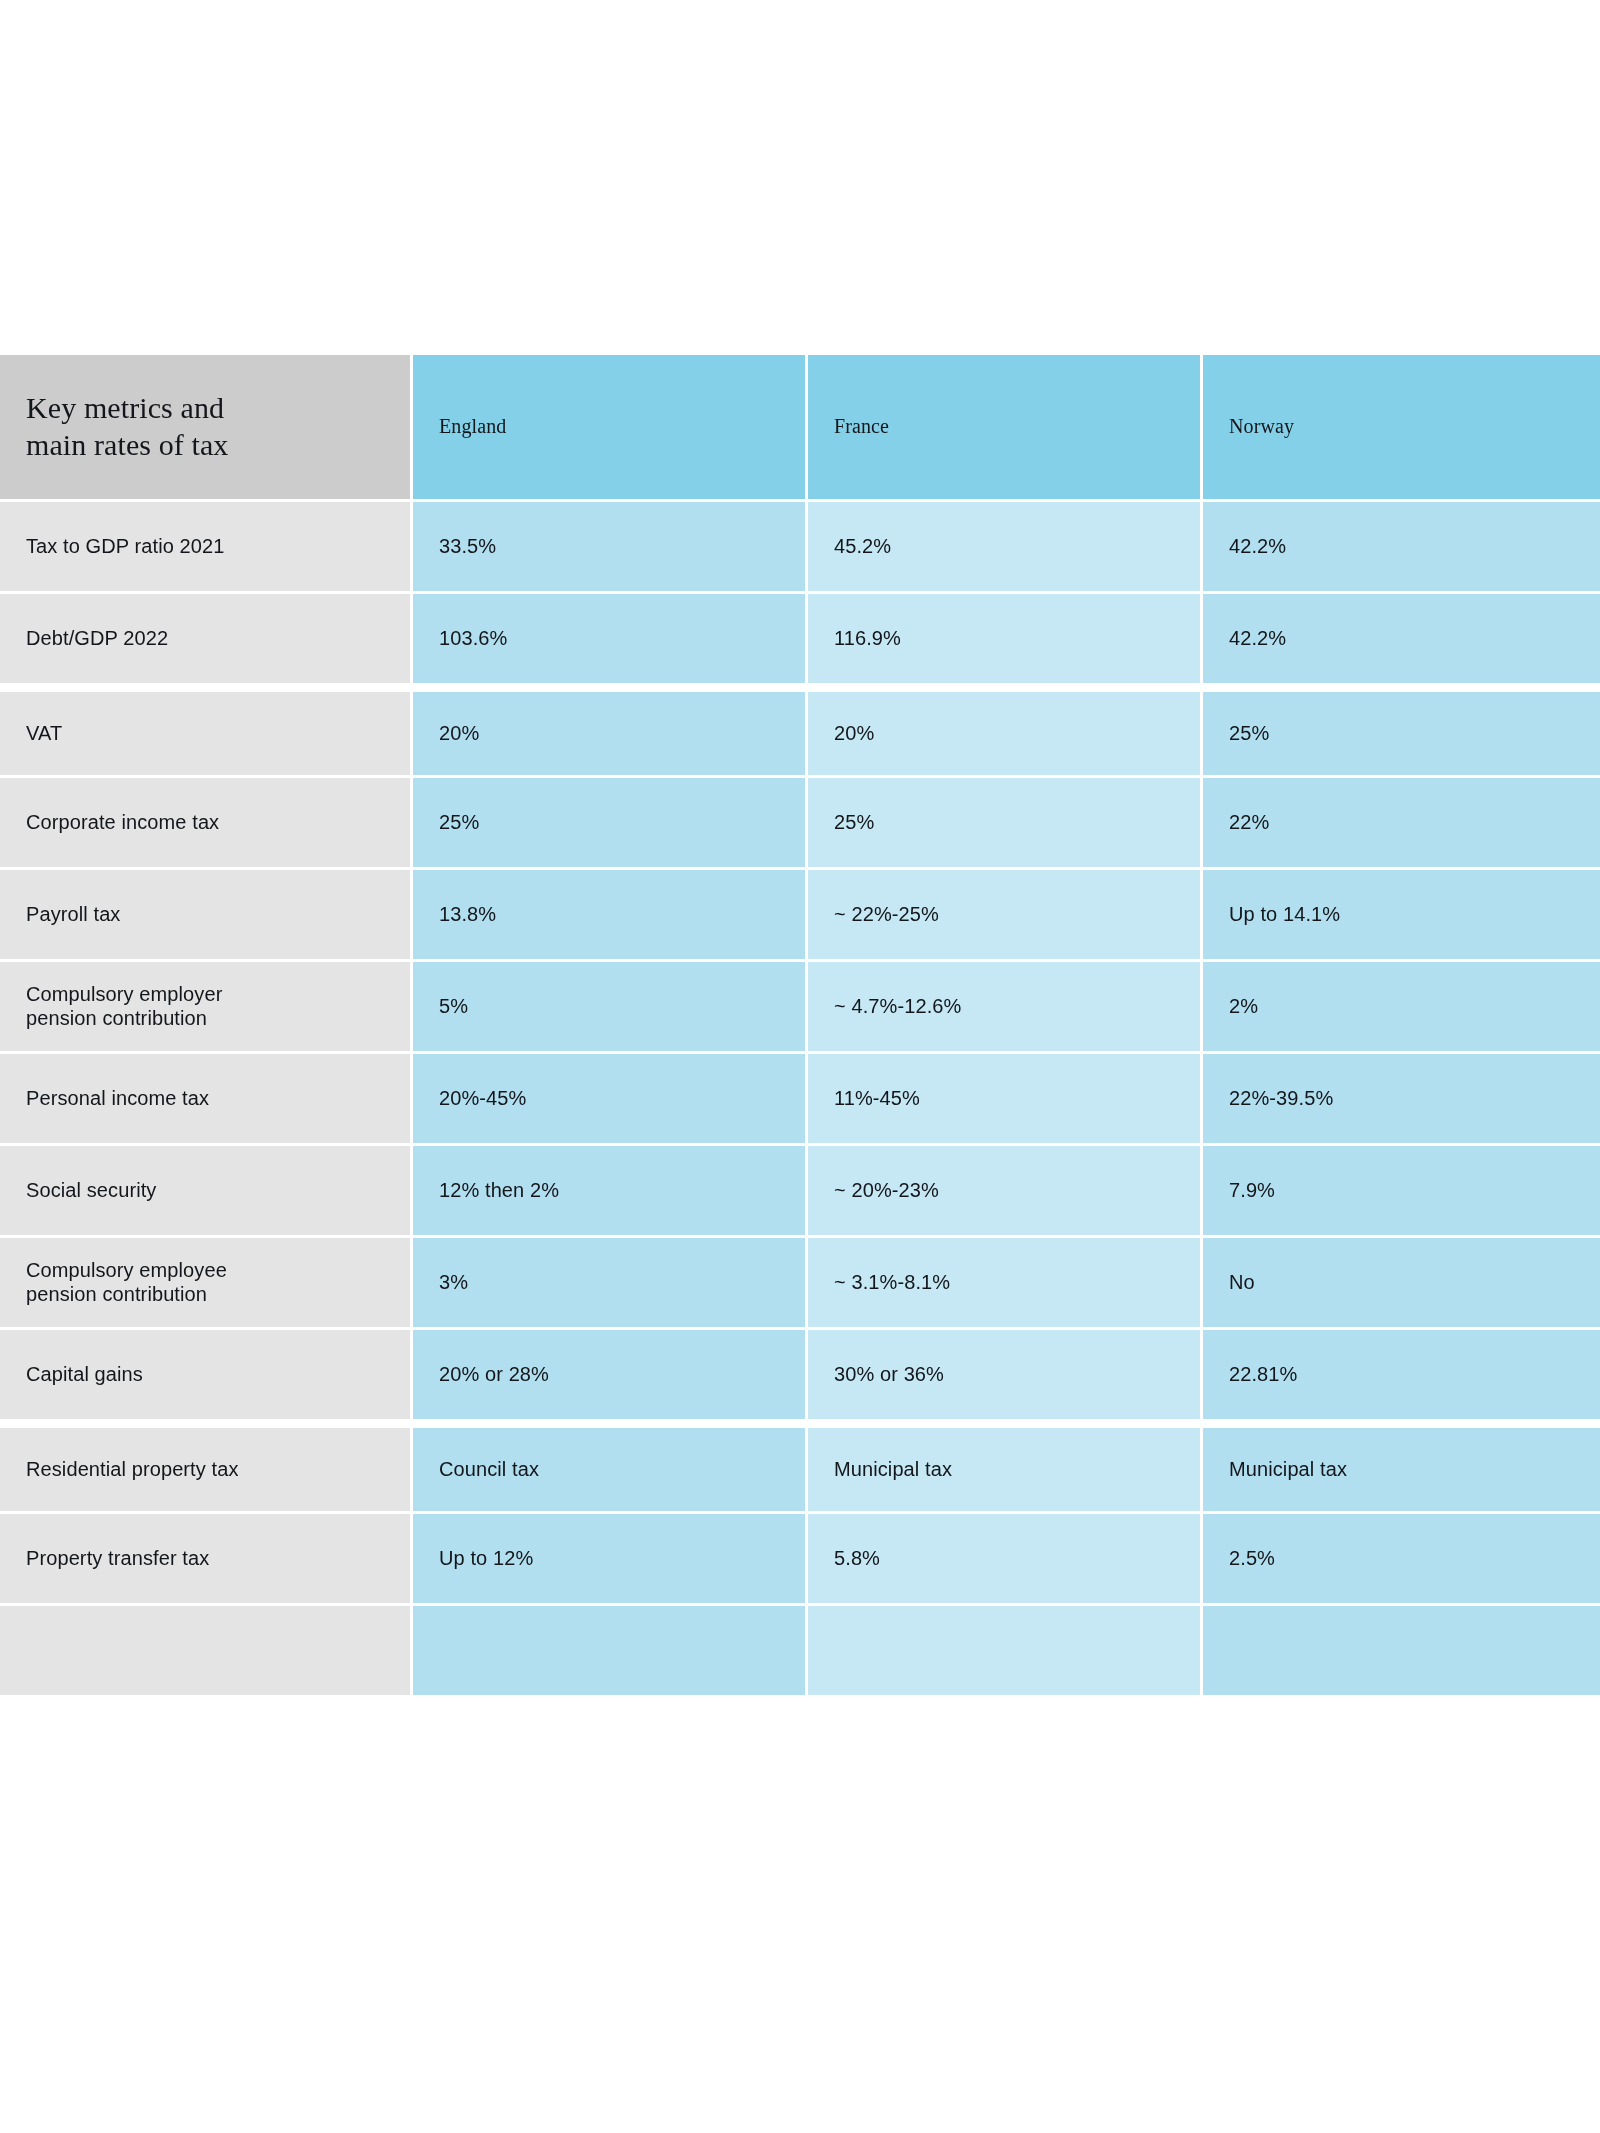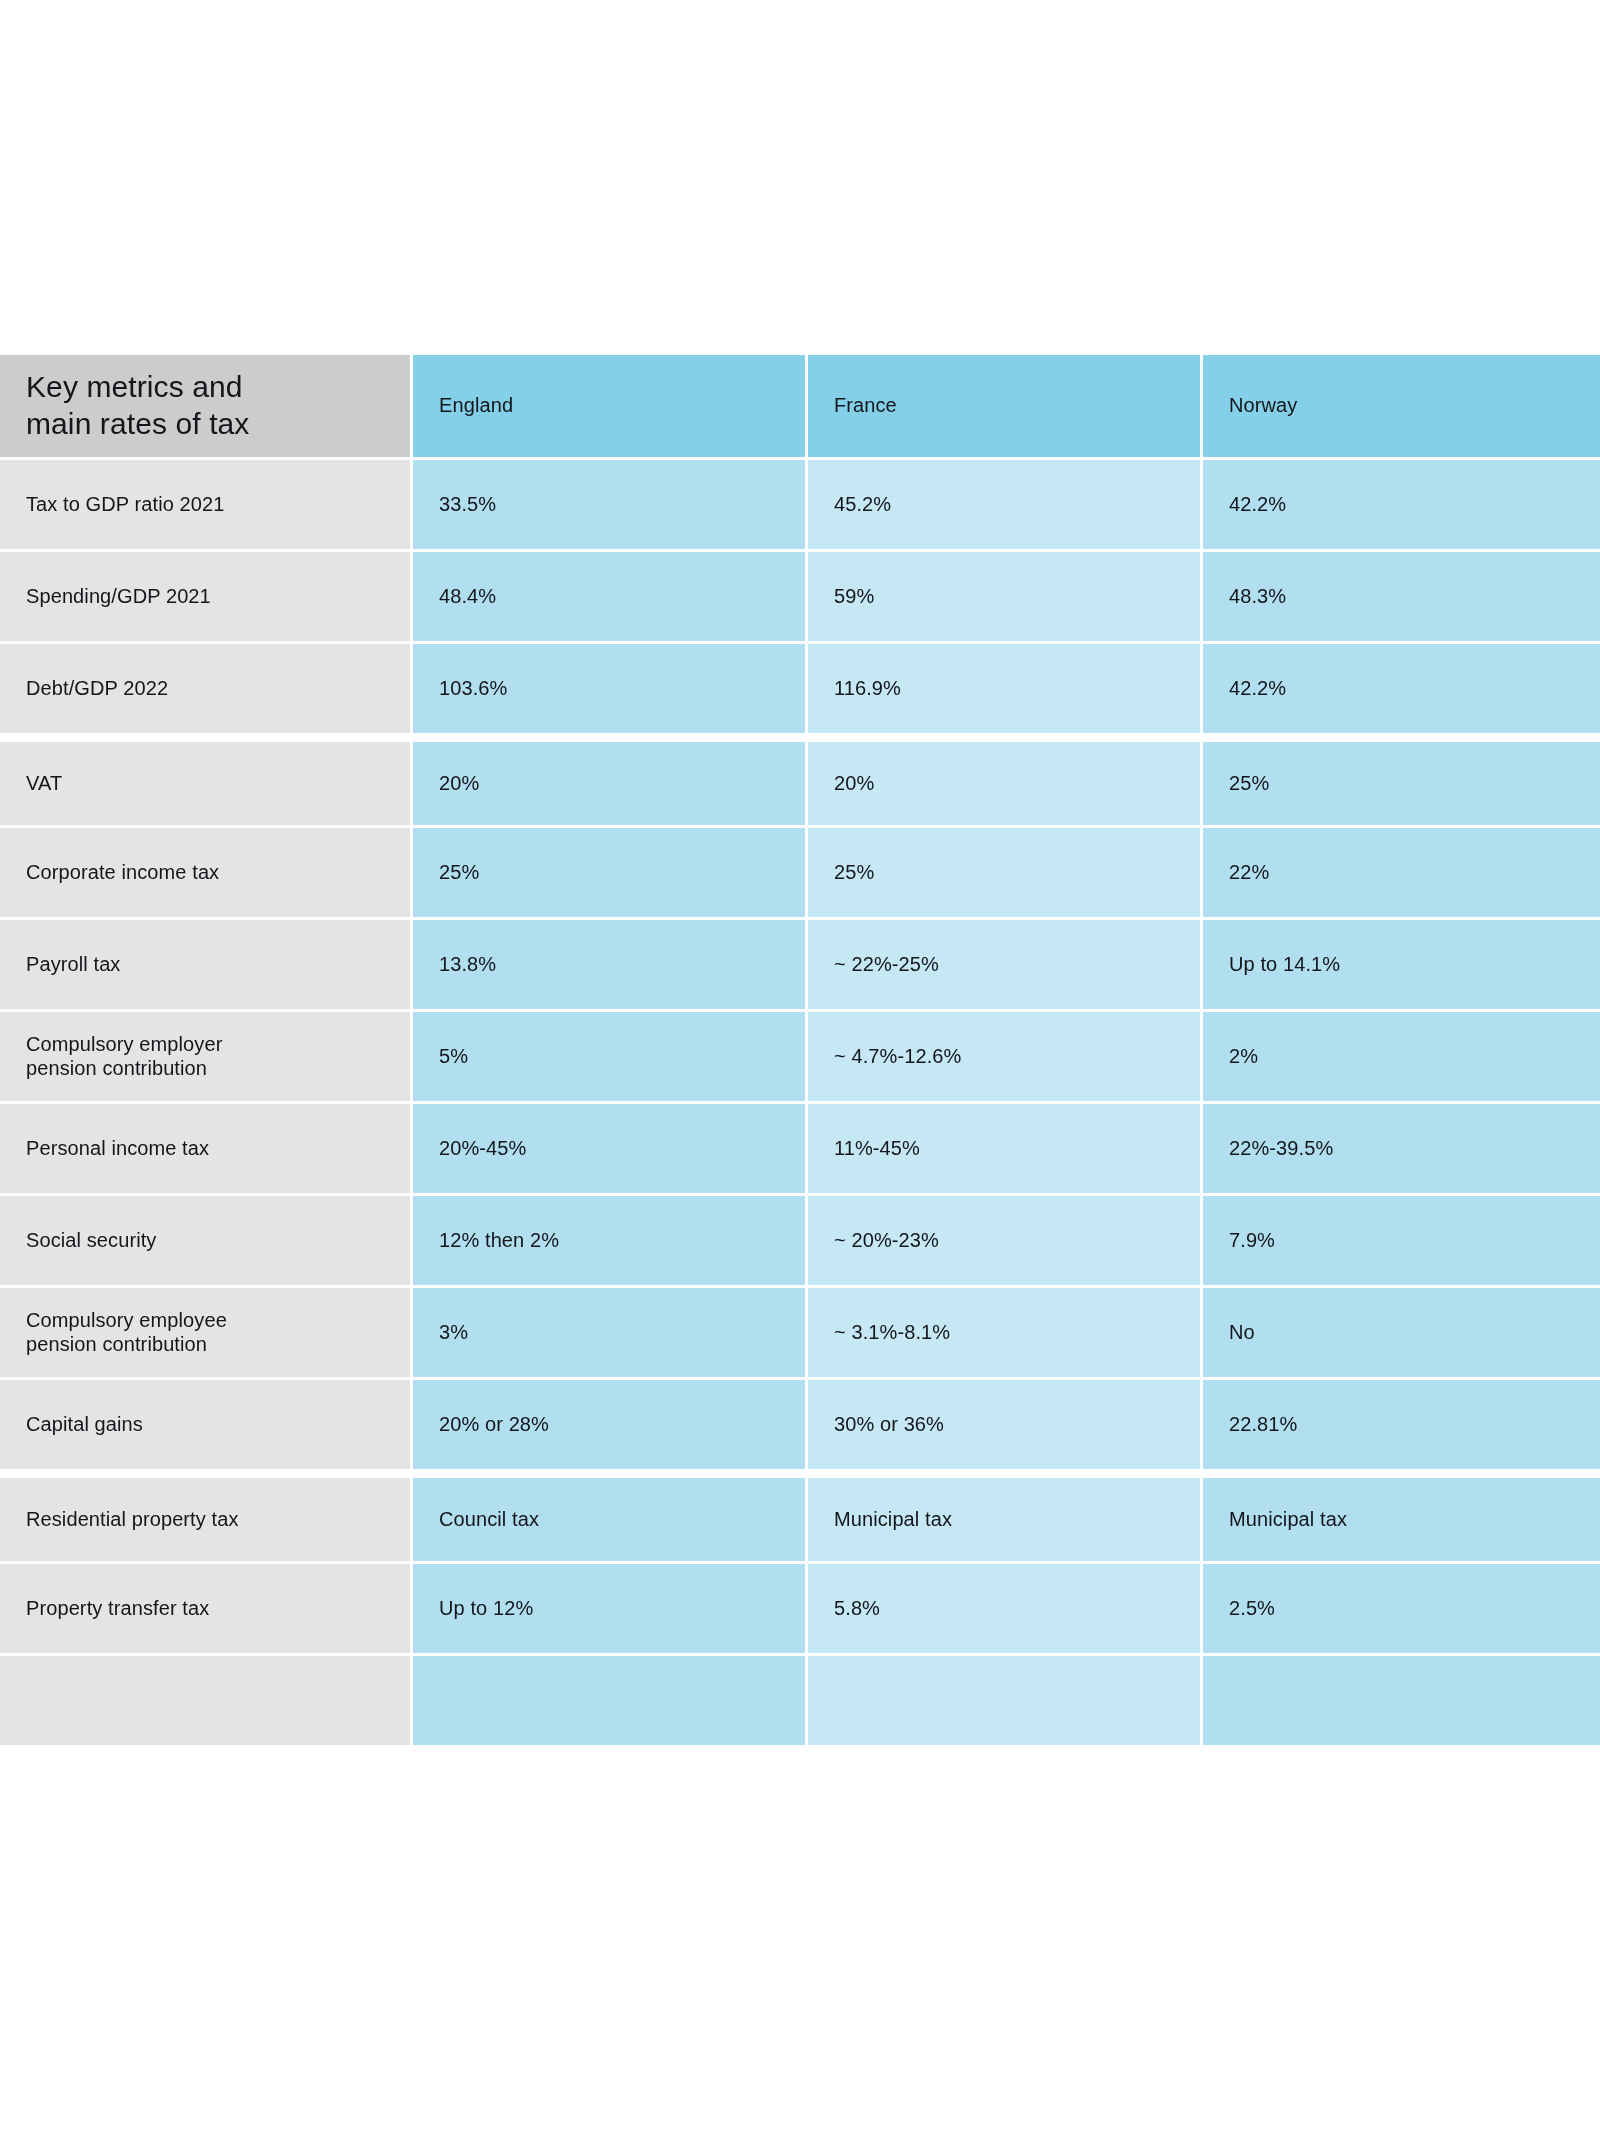--- a/index.html
+++ b/index.html
@@ -47,21 +47,21 @@
     white-space: pre-line;
   }
 
   
   .c-label { width: 410px; }
   .c-eng   { width: 395px; }
   .c-fra   { width: 395px; }
   .c-nor   { width: 400px; }
 
   
-  .hrow { height: 102px; }
+  .hrow { height: 144px; font-family: Liberation Serif, serif; }
   .hrow .c-label {
     background: #cccccc;
     align-items: center;
   }
   .hrow .c-eng, .hrow .c-fra, .hrow .c-nor {
     background: #84d0e8;
   }
   .hrow .c-eng  { border-left: 3px solid #ffffff; }
   .hrow .c-fra  { border-left: 3px solid #ffffff; }
   .hrow .c-nor  { border-left: 3px solid #ffffff; }
@@ -95,26 +95,20 @@
       <div class="cell c-fra">France</div>
       <div class="cell c-nor">Norway</div>
     </div>
 
     <div id="rows-host">
         <div class="trow drow">
           <div class="cell c-label">Tax to GDP ratio 2021</div>
           <div class="cell c-eng">33.5%</div>
           <div class="cell c-fra">45.2%</div>
           <div class="cell c-nor">42.2%</div>
-        </div>
-        <div class="trow drow">
-          <div class="cell c-label">Spending/GDP 2021</div>
-          <div class="cell c-eng">48.4%</div>
-          <div class="cell c-fra">59%</div>
-          <div class="cell c-nor">48.3%</div>
         </div>
         <div class="trow drow">
           <div class="cell c-label">Debt/GDP 2022</div>
           <div class="cell c-eng">103.6%</div>
           <div class="cell c-fra">116.9%</div>
           <div class="cell c-nor">42.2%</div>
         </div>
         <div class="trow drow group-start">
           <div class="cell c-label">VAT</div>
           <div class="cell c-eng">20%</div>

